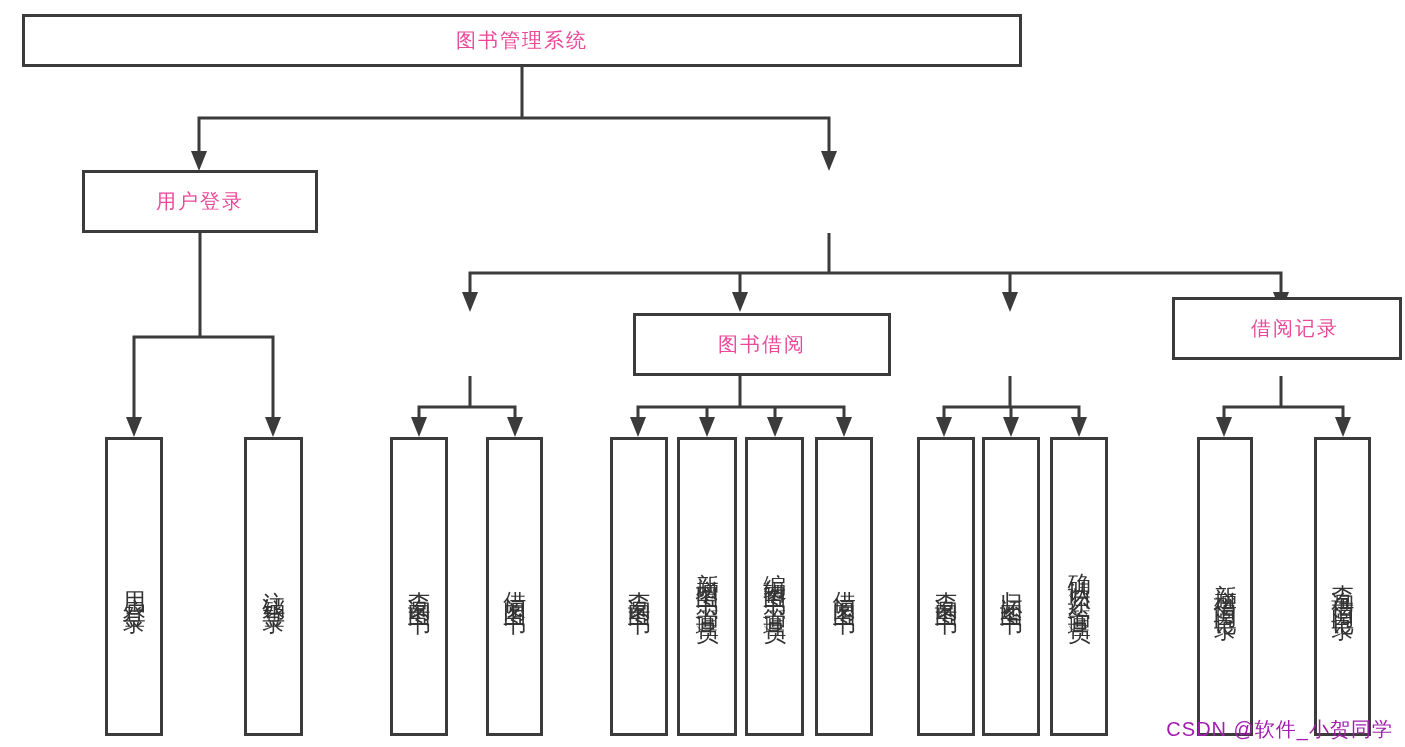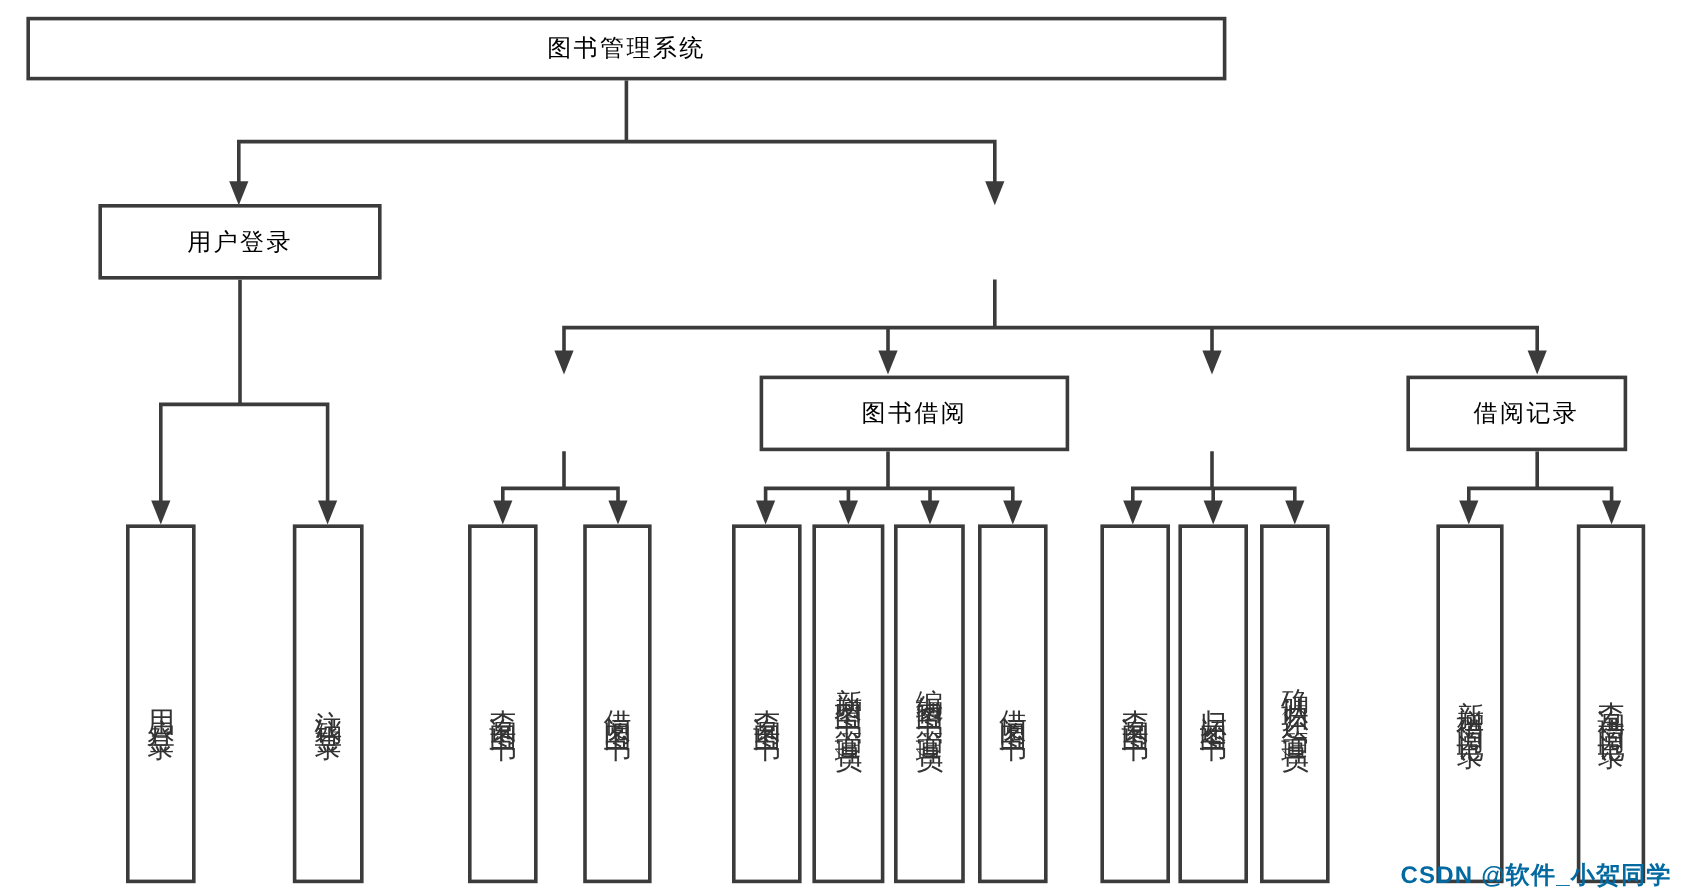--- a/index.html
+++ b/index.html
@@ -19,21 +19,21 @@
   .hbox {
     position: absolute;
     box-sizing: border-box;
     border: 3px solid #3b3b3b;
     background: #ffffff;
     display: flex;
     align-items: center;
     justify-content: center;
     font-size: 20px;
     letter-spacing: 2px;
-    color: #000000;
+    color: #ec4899;
   }
   .root-box { font-size: 20px; }
   .vbox {
     position: absolute;
     box-sizing: border-box;
     border: 3px solid #3b3b3b;
     background: #ffffff;
     display: flex;
     align-items: center;
     justify-content: center;
@@ -43,23 +43,22 @@
     letter-spacing: 7px;
     line-height: 1.1;
     color: #333333;
   }
   .watermark {
     position: absolute;
     right: 12px;
     bottom: 4px;
     font-size: 20px;
     letter-spacing: 1px;
-    color: #0369a1;
+    color: #a21caf;
     white-space: nowrap;
-    font-weight: bold;
   }
 </style>
 </head>
 <body>
 
 <div class="stage">
 
   <svg class="wires" viewBox="0 0 1405 747" xmlns="http://www.w3.org/2000/svg">
     <g stroke="#3b3b3b" stroke-width="3" fill="none">
 
@@ -105,21 +104,21 @@
       <polygon points="1224,437 1216,417 1232,417"></polygon>
       <polygon points="1343,437 1335,417 1351,417"></polygon>
     </g>
   </svg>
 
   <div class="hbox root-box" style="left:22px; top:14px; width:1000px; height:53px;">图书管理系统</div>
 
   <div class="hbox" style="left:82px; top:170px; width:236px; height:63px;">用户登录</div>
 
   <div class="hbox" style="left:633px; top:313px; width:258px; height:63px;">图书借阅</div>
-  <div class="hbox" style="left:1172px; top:313px; width:184px; height:63px;padding-left:16px;">借阅记录</div>
+  <div class="hbox" style="left:1172px; top:297px; width:230px; height:63px;padding-left:16px;">借阅记录</div>
 
   <div class="vbox" style="left:105px; top:437px; width:58px; height:299px;">用户登录</div>
   <div class="vbox" style="left:244px; top:437px; width:59px; height:299px;">注销登录</div>
 
   <div class="vbox" style="left:390px; top:437px; width:58px; height:299px;">查询图书</div>
   <div class="vbox" style="left:486px; top:437px; width:57px; height:299px;">借阅图书</div>
 
   <div class="vbox" style="left:610px; top:437px; width:58px; height:299px;">查询图书</div>
   <div class="vbox" style="left:677px; top:437px; width:60px; height:299px;">新增图书（管理员）</div>
   <div class="vbox" style="left:745px; top:437px; width:59px; height:299px;">编辑图书（管理员）</div>

